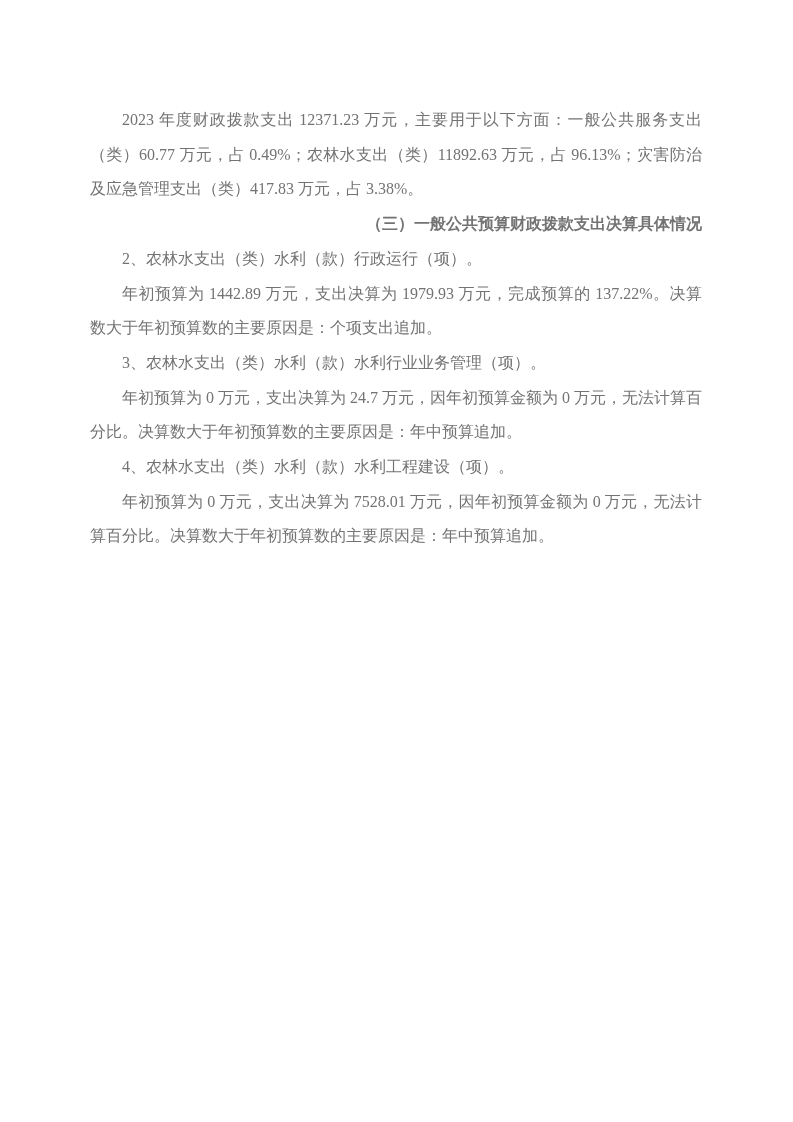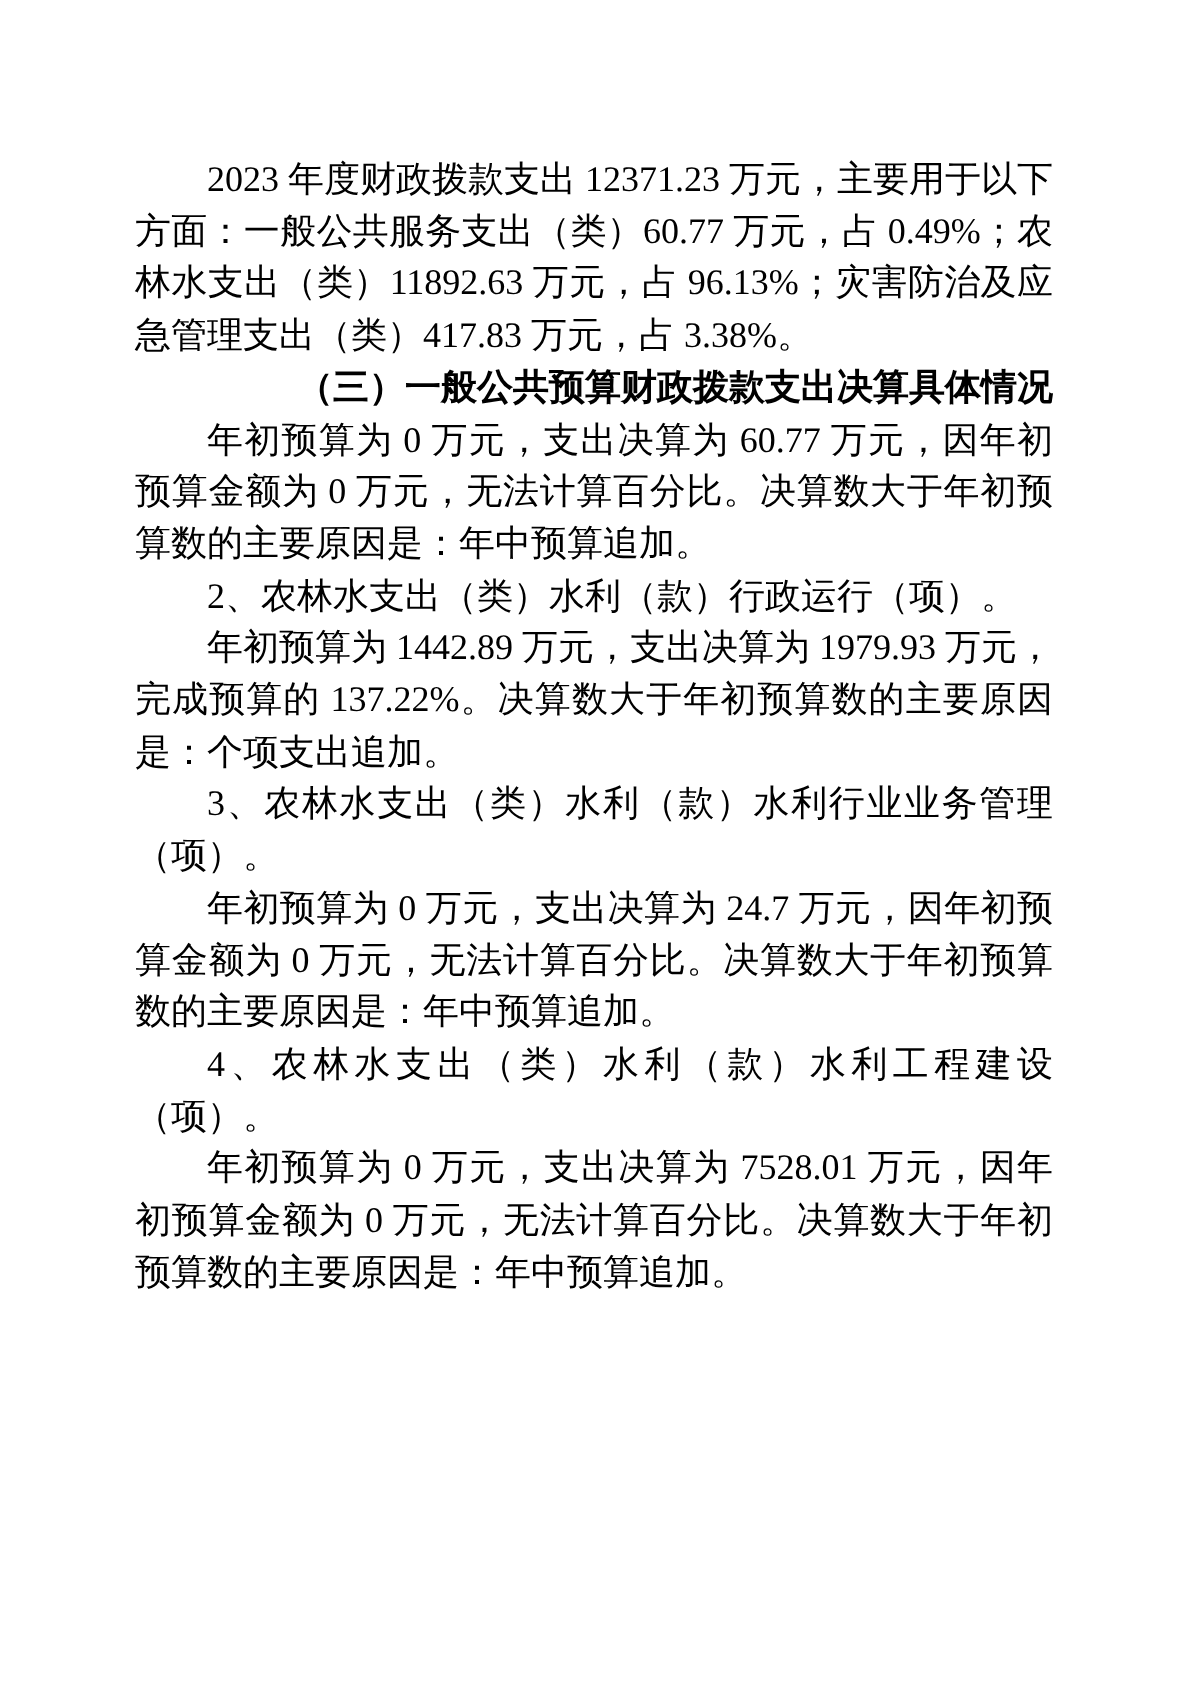--- a/index.html
+++ b/index.html
@@ -13,42 +13,41 @@
     height: 1122px;
     background: #ffffff;
     box-sizing: border-box;
     padding: 103px 91px 0 90px;
     overflow: hidden;
   }
   .para {
     margin: 0;
     padding: 0;
     font-family: "Liberation Serif", "DejaVu Serif", serif;
-    font-size: 24px;
+    font-size: 16px;
     line-height: 34.7px;
-    color: #000000;
+    color: #737373;
     text-align: justify;
     text-justify: inter-character;
     text-indent: 2em;
     word-break: break-all;
   }
   .para.heading {
     font-family: "Liberation Sans", "DejaVu Sans", sans-serif;
     font-weight: 700;
     text-align: right;
   }
 </style>
 </head>
 <body>
 
 <div class="page">
   <div id="content">
       <p class="para">2023 年度财政拨款支出 12371.23 万元，主要用于以下方面：一般公共服务支出（类）60.77 万元，占 0.49%；农林水支出（类）11892.63 万元，占 96.13%；灾害防治及应急管理支出（类）417.83 万元，占 3.38%。</p>
       <p class="para heading">（三）一般公共预算财政拨款支出决算具体情况</p>
-      <p class="para">年初预算为 0 万元，支出决算为 60.77 万元，因年初预算金额为 0 万元，无法计算百分比。决算数大于年初预算数的主要原因是：年中预算追加。</p>
       <p class="para">2、农林水支出（类）水利（款）行政运行（项）。</p>
       <p class="para">年初预算为 1442.89 万元，支出决算为 1979.93 万元，完成预算的 137.22%。决算数大于年初预算数的主要原因是：个项支出追加。</p>
       <p class="para">3、农林水支出（类）水利（款）水利行业业务管理（项）。</p>
       <p class="para">年初预算为 0 万元，支出决算为 24.7 万元，因年初预算金额为 0 万元，无法计算百分比。决算数大于年初预算数的主要原因是：年中预算追加。</p>
       <p class="para">4、农林水支出（类）水利（款）水利工程建设（项）。</p>
       <p class="para">年初预算为 0 万元，支出决算为 7528.01 万元，因年初预算金额为 0 万元，无法计算百分比。决算数大于年初预算数的主要原因是：年中预算追加。</p>
     </div>
 </div>
 
 </body></html>

